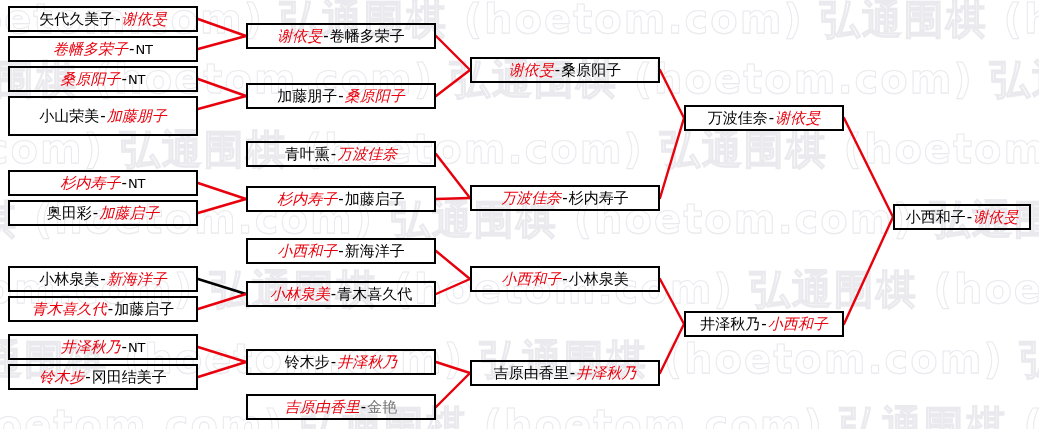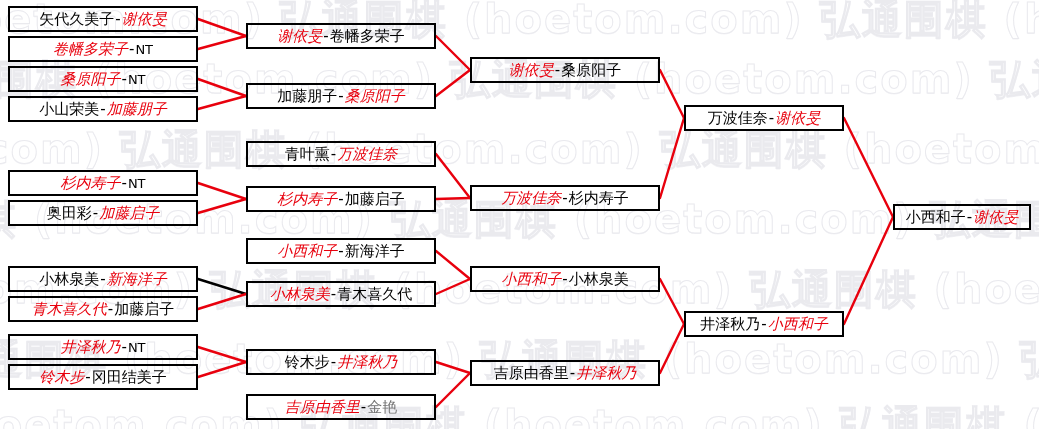--- a/index.html
+++ b/index.html
@@ -104,21 +104,21 @@
       <div class="box" style="left: 8px; top: 36px; width: 190px; height: 26px; border-color: rgb(0, 0, 0);">
         <span class="nm w" style="color: rgb(232, 0, 13);">卷幡多荣子</span>
         <span class="sep">-</span>
         <span class="nm l sm" style="color: rgb(0, 0, 0);">NT</span>
       </div>
       <div class="box" style="left: 8px; top: 66px; width: 190px; height: 26px; border-color: rgb(0, 0, 0);">
         <span class="nm w" style="color: rgb(232, 0, 13);">桑原阳子</span>
         <span class="sep">-</span>
         <span class="nm l sm" style="color: rgb(0, 0, 0);">NT</span>
       </div>
-      <div class="box" style="left: 8px; top: 96px; width: 190px; height: 26px; border-color: rgb(0, 0, 0);">
+      <div class="box" style="left: 8px; top: 96px; width: 190px; height: 40px; border-color: rgb(0, 0, 0);">
         <span class="nm l" style="color: rgb(0, 0, 0);">小山荣美</span>
         <span class="sep">-</span>
         <span class="nm w" style="color: rgb(232, 0, 13);">加藤朋子</span>
       </div>
       <div class="box" style="left: 8px; top: 170px; width: 190px; height: 26px; border-color: rgb(0, 0, 0);">
         <span class="nm w" style="color: rgb(232, 0, 13);">杉内寿子</span>
         <span class="sep">-</span>
         <span class="nm l sm" style="color: rgb(0, 0, 0);">NT</span>
       </div>
       <div class="box" style="left: 8px; top: 200px; width: 190px; height: 26px; border-color: rgb(0, 0, 0);">

